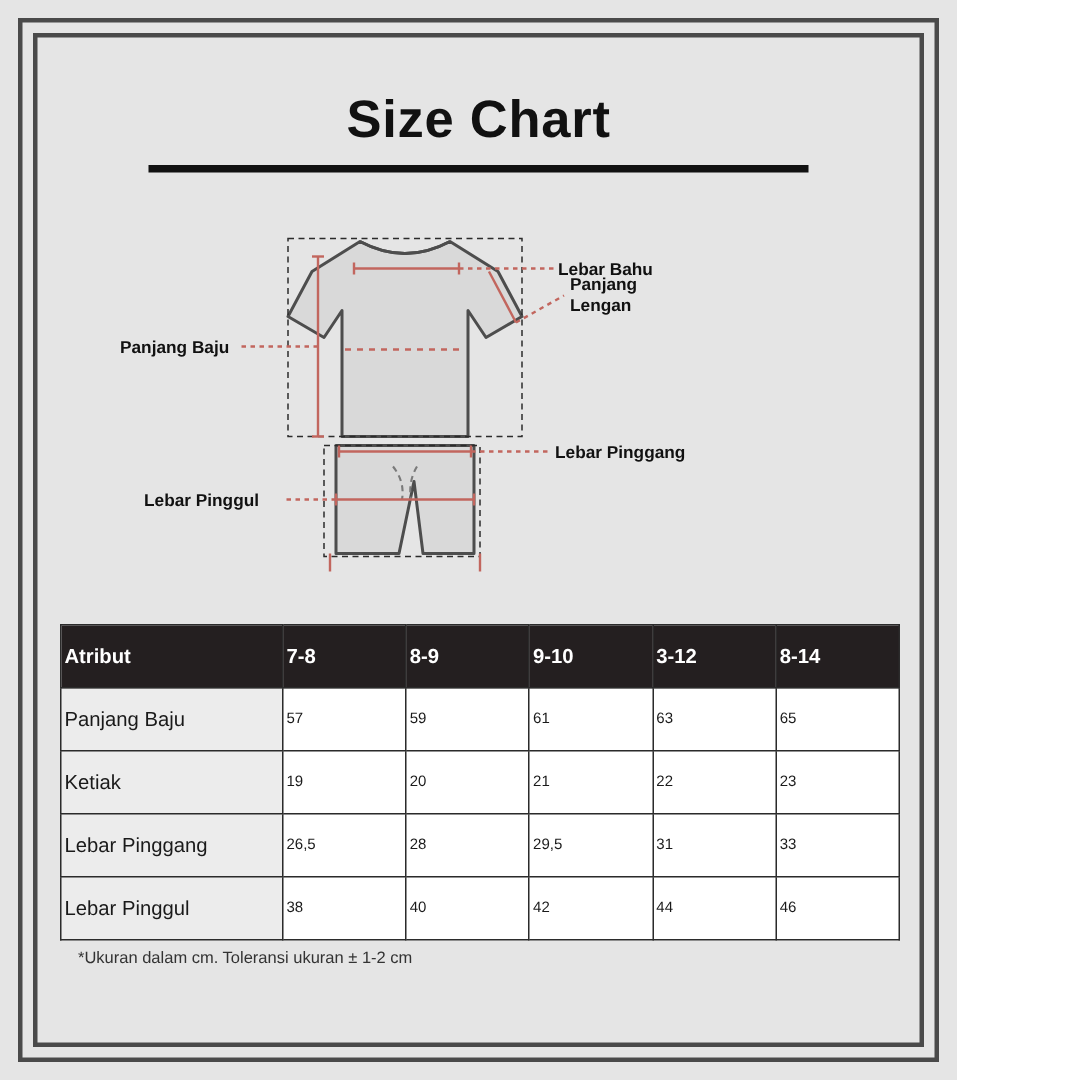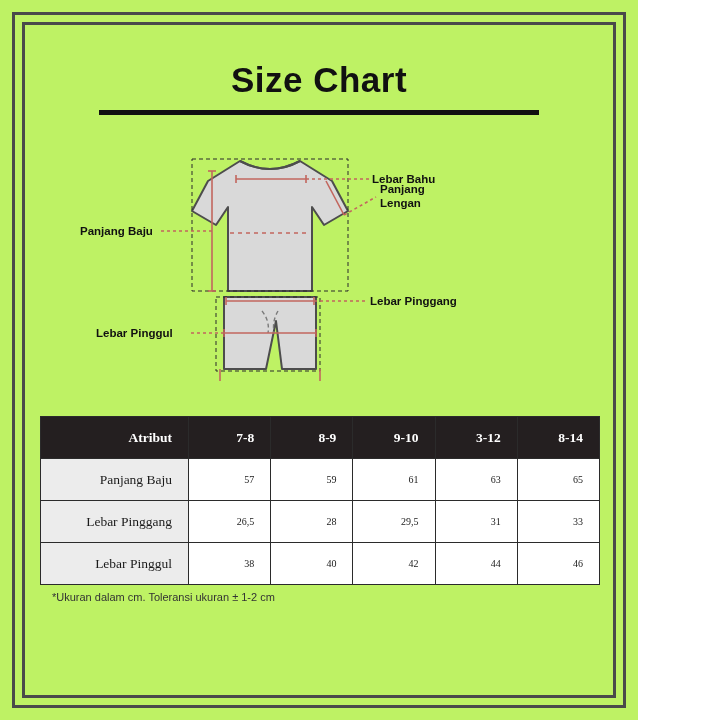--- a/index.html
+++ b/index.html
@@ -11,21 +11,21 @@
     width: 720px;
     height: 720px;
     font-family: "Liberation Sans", sans-serif;
     color: #1a1a1a;
     overflow: hidden;
   }
   .page {
     position: relative;
     width: 638px;
     height: 720px;
-    background: #bef264;
+    background: #e5e5e5;
     box-sizing: border-box;
   }
   
   .frame-outer {
     position: absolute;
     left: 12px;
     top: 12px;
     right: 12px;
     bottom: 12px;
     border: 3px solid #4a4a4a;
@@ -79,26 +79,25 @@
     margin: 0 auto;
   }
   table.size-table {
     width: 100%;
     border-collapse: collapse;
     table-layout: fixed;
   }
   table.size-table th,
   table.size-table td {
     border: 1px solid #2b2b2b;
-    text-align: right;
+    text-align: left;
     font-size: 13px;
     height: 41px;
-    padding: 0 16px;
+    padding: 0 2px;
     color: #1a1a1a;
-    font-family: Liberation Serif, serif;
   }
   table.size-table thead th {
     background: #241f20;
     color: #ffffff;
     font-weight: bold;
     font-size: 13.5px;
   }
   table.size-table tbody td.attr {
     background: #ececec;
     font-weight: normal;
@@ -212,20 +211,28 @@
         <tbody>
           <tr>
             <td class="attr">Panjang Baju</td>
             <td>57</td>
             <td>59</td>
             <td>61</td>
             <td>63</td>
             <td>65</td>
           </tr>
           <tr>
+            <td class="attr">Ketiak</td>
+            <td>19</td>
+            <td>20</td>
+            <td>21</td>
+            <td>22</td>
+            <td>23</td>
+          </tr>
+          <tr>
             <td class="attr">Lebar Pinggang</td>
             <td>26,5</td>
             <td>28</td>
             <td>29,5</td>
             <td>31</td>
             <td>33</td>
           </tr>
           <tr>
             <td class="attr">Lebar Pinggul</td>
             <td>38</td>

